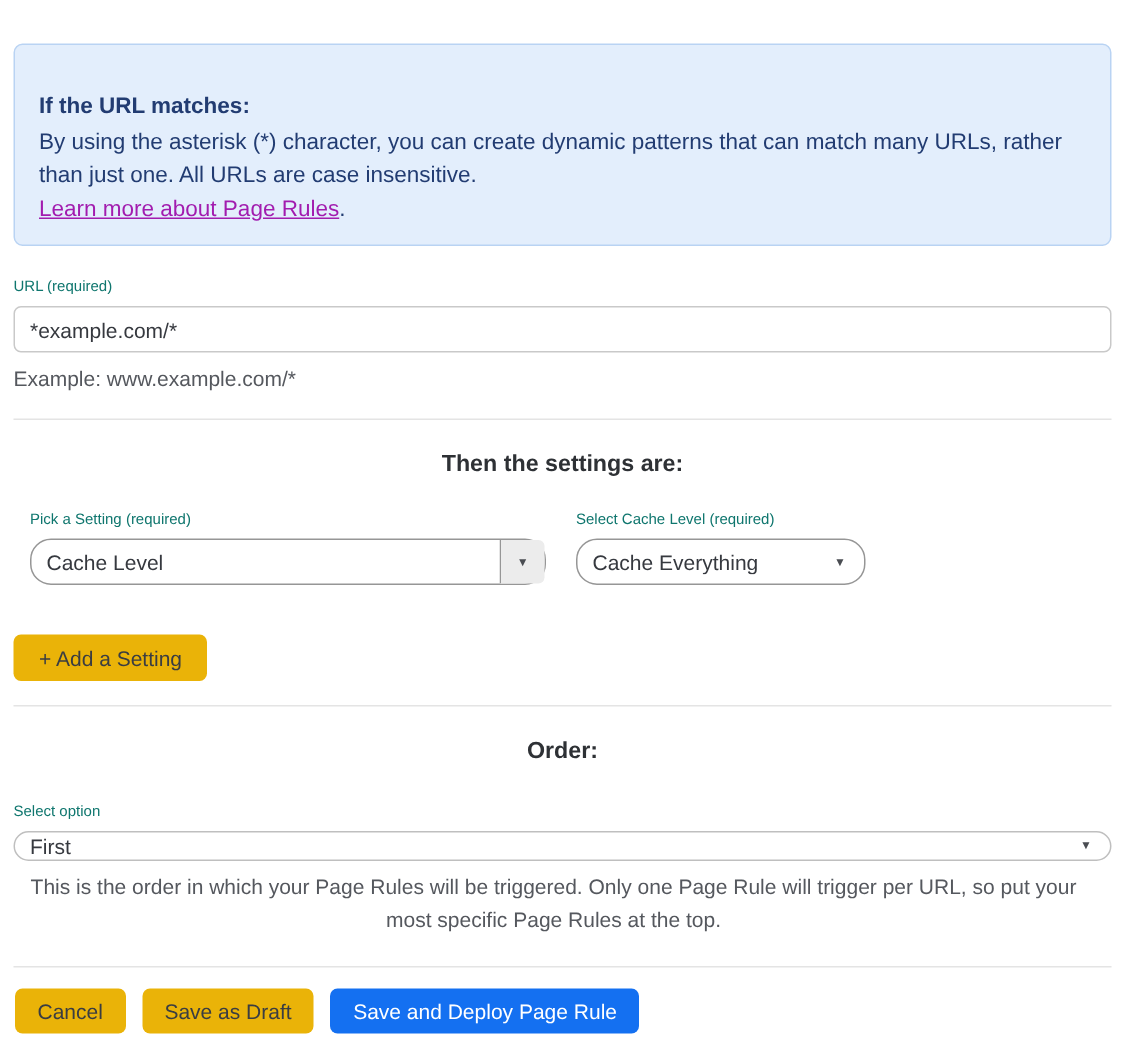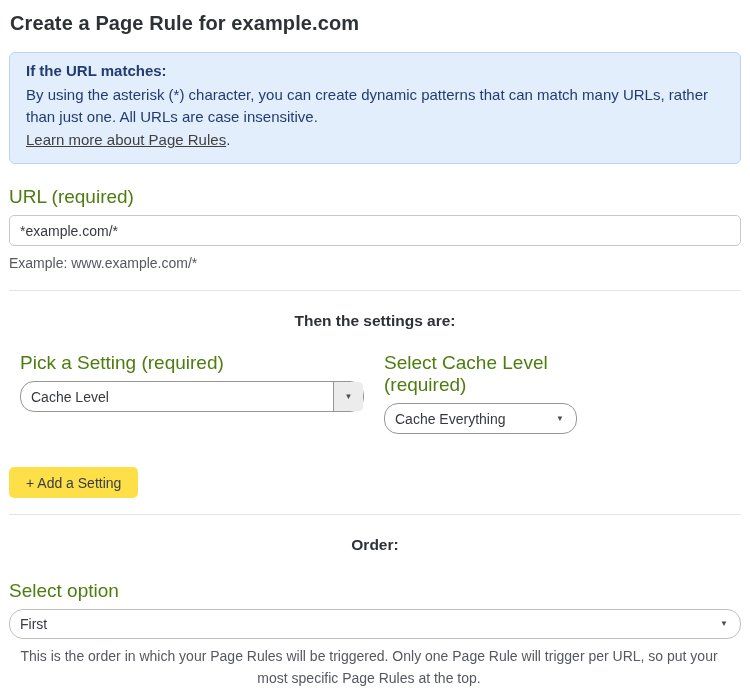--- a/index.html
+++ b/index.html
@@ -20,39 +20,39 @@
     letter-spacing: 0.1px;
     margin-left: 1px;
   }
 
   
   .info-box {
     margin-top: 17px;
     background: #e3eefc;
     border: 1px solid #b9d3f3;
     border-radius: 6px;
-    padding: 7px 16px 12px 16px;
+    padding: 30px 16px 12px 16px;
     color: #223c72;
     font-size: 15px;
     line-height: 22px;
   }
   .info-heading { font-weight: 700; margin-bottom: 2px; }
   .info-body { max-width: 700px; }
   .info-link-row { margin-top: 1px; }
   .info-link {
-    color: #404040;
+    color: #a21caf;
     text-decoration: underline;
     cursor: pointer;
   }
   .info-link-period { color: #223c72; }
 
   
   .field-label {
-    font-size: 19px;
-    color: #4d7c0f;
+    font-size: 10px;
+    color: #0f766e;
     margin-top: 22px;
     margin-bottom: 7px;
   }
   .text-input {
     width: 100%;
     height: 31px;
     border: 1px solid #c9c9c9;
     border-radius: 5px;
     padding: 4px 10px;
     font-size: 14px;
@@ -105,50 +105,49 @@
     width: 30px;
     height: 100%;
     background: #ececec;
     border-left: 1px solid #969696;
     border-radius: 0 4px 4px 0;
     display: flex;
     align-items: center;
     justify-content: center;
   }
   .arrow-inline { padding-right: 12px; display: flex; align-items: center; }
-  .select-full { border-color: #bfbfbf; height: 30px; }
+  .select-full { border-color: #bfbfbf; height: 20px; }
 
   .btn {
     font-family: "Liberation Sans", "DejaVu Sans", sans-serif;
     font-size: 14px;
     border: none;
     border-radius: 5px;
     height: 31px;
     padding: 0 15px;
     cursor: pointer;
     color: #3a3d42;
-    background: #fde047;
+    background: #eab308;
   }
   .btn-add { margin-top: 33px; height: 31px; padding: 0 17px; }
   .btn-primary { background: #1470f1; color: #ffffff; }
 
   .actions-row {
     display: flex;
     gap: 11px;
     margin-top: 14px;
     margin-left: 1px;
   }
   .actions-row .btn { height: 30px; }
 </style>
 </head>
 <body>
 
 <div class="page">
 
-  <h1 class="page-title">Create a Page Rule for example.com</h1>
 
   <div class="info-box">
     <div class="info-heading">If the URL matches:</div>
     <div class="info-body">By using the asterisk (*) character, you can create dynamic patterns that can match many URLs, rather than just one. All URLs are case insensitive.</div>
     <div class="info-link-row"><a class="info-link">Learn more about Page Rules</a><span class="info-link-period">.</span></div>
   </div>
 
   <div class="field-label">URL (required)</div>
   <input class="text-input" type="text" value="*example.com/*" style="">
   <div class="helper-text">Example: www.example.com/*</div>

